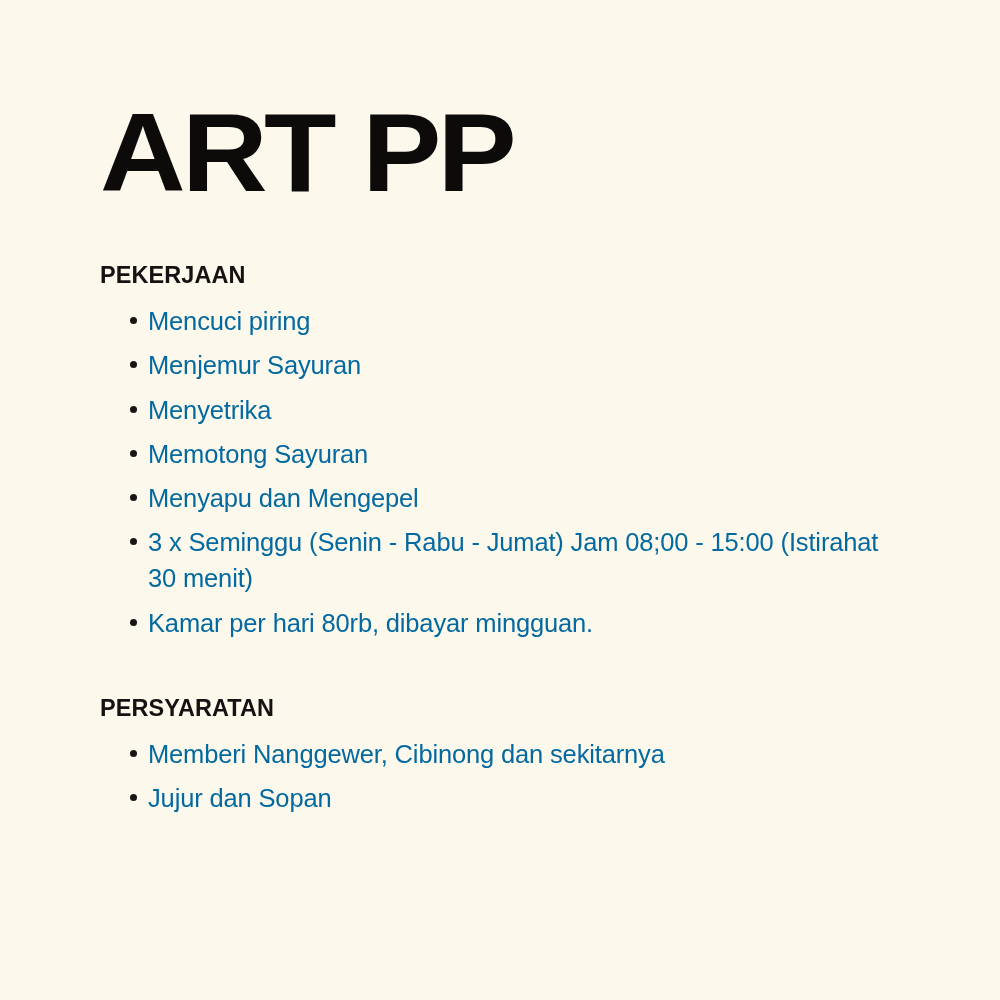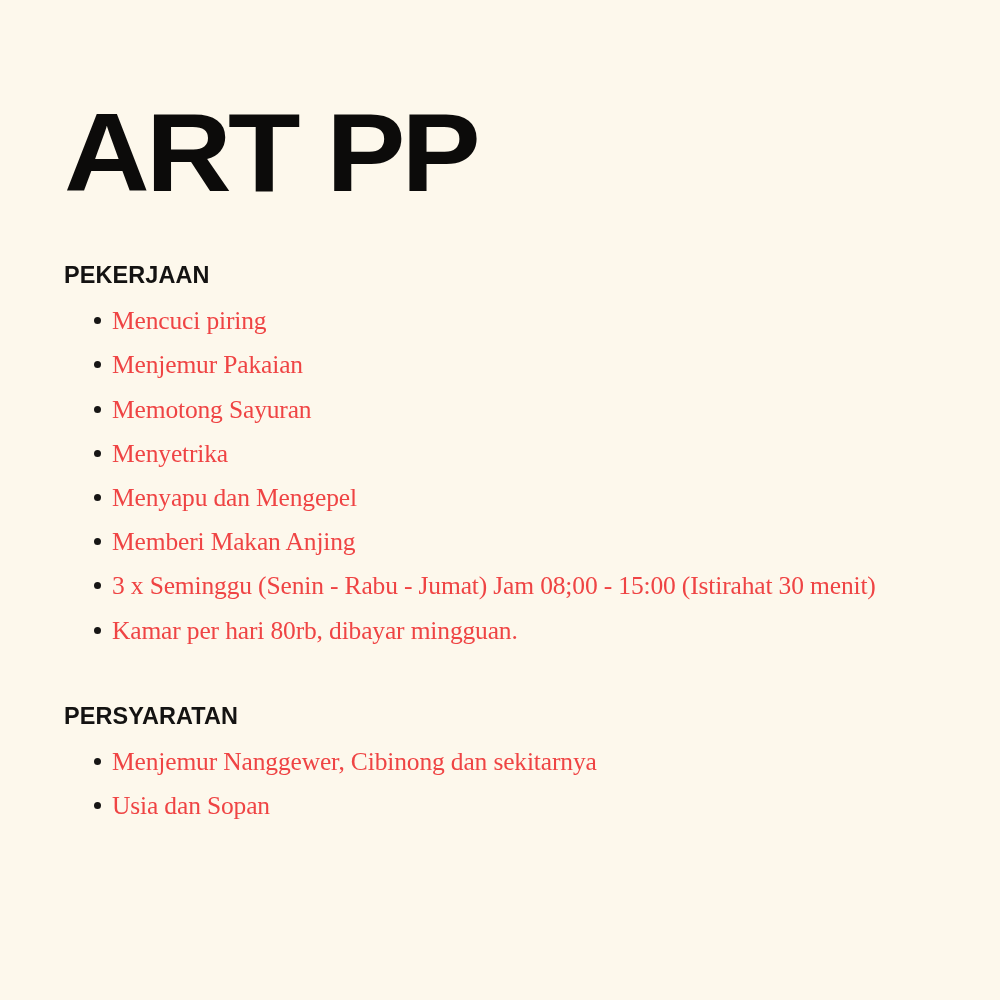--- a/index.html
+++ b/index.html
@@ -13,21 +13,21 @@
     background: #fdf8ec;
     font-family: "Liberation Sans", sans-serif;
     color: #111010;
     overflow: hidden;
   }
   .poster {
     position: relative;
     width: 1000px;
     height: 864px;
     box-sizing: border-box;
-    padding: 0 64px;
+    padding: 0 100px;
   }
   .poster-title {
     margin: 0;
     padding-top: 96px;
     font-family: "Liberation Sans", sans-serif;
     font-weight: 700;
     font-size: 112px;
     line-height: 1.02;
     letter-spacing: -3.5px;
     color: #0c0b0a;
@@ -55,24 +55,24 @@
   }
   ul.bullet-list {
     list-style: none;
     margin: 0;
     padding: 14px 0 0 0;
   }
   ul.bullet-list > li {
     position: relative;
     padding-left: 48px;
     margin-bottom: 8px;
-    font-family: Liberation Serif, serif;
+    font-family: Liberation Sans, sans-serif;
     font-size: 25.5px;
     line-height: 1.42;
-    color: #ef4444;
+    color: #0369a1;
     letter-spacing: -0.15px;
     max-width: 815px;
   }
   ul.bullet-list > li::before {
     content: "";
     position: absolute;
     left: 30px;
     top: 14px;
     width: 7px;
     height: 7px;
@@ -84,31 +84,30 @@
 <body>
 
 <div class="poster">
 
   <h1 class="poster-title">ART PP</h1>
 
   <div class="section" id="section-pekerjaan">
     <h2 class="section-heading">PEKERJAAN</h2>
     <ul class="bullet-list">
       <li>Mencuci piring</li>
-      <li>Menjemur Pakaian</li>
+      <li>Menjemur Sayuran</li>
+      <li>Menyetrika</li>
       <li>Memotong Sayuran</li>
-      <li>Menyetrika</li>
       <li>Menyapu dan Mengepel</li>
-      <li>Memberi Makan Anjing</li>
       <li>3 x Seminggu (Senin - Rabu - Jumat) Jam 08;00 - 15:00 (Istirahat 30 menit)</li>
       <li>Kamar per hari 80rb, dibayar mingguan.</li>
     </ul>
   </div>
 
   <div class="section" id="section-persyaratan">
     <h2 class="section-heading">PERSYARATAN</h2>
     <ul class="bullet-list">
-      <li>Menjemur Nanggewer, Cibinong dan sekitarnya</li>
-      <li>Usia dan Sopan</li>
+      <li>Memberi Nanggewer, Cibinong dan sekitarnya</li>
+      <li>Jujur dan Sopan</li>
     </ul>
   </div>
 
 </div>
 
 </body></html>

